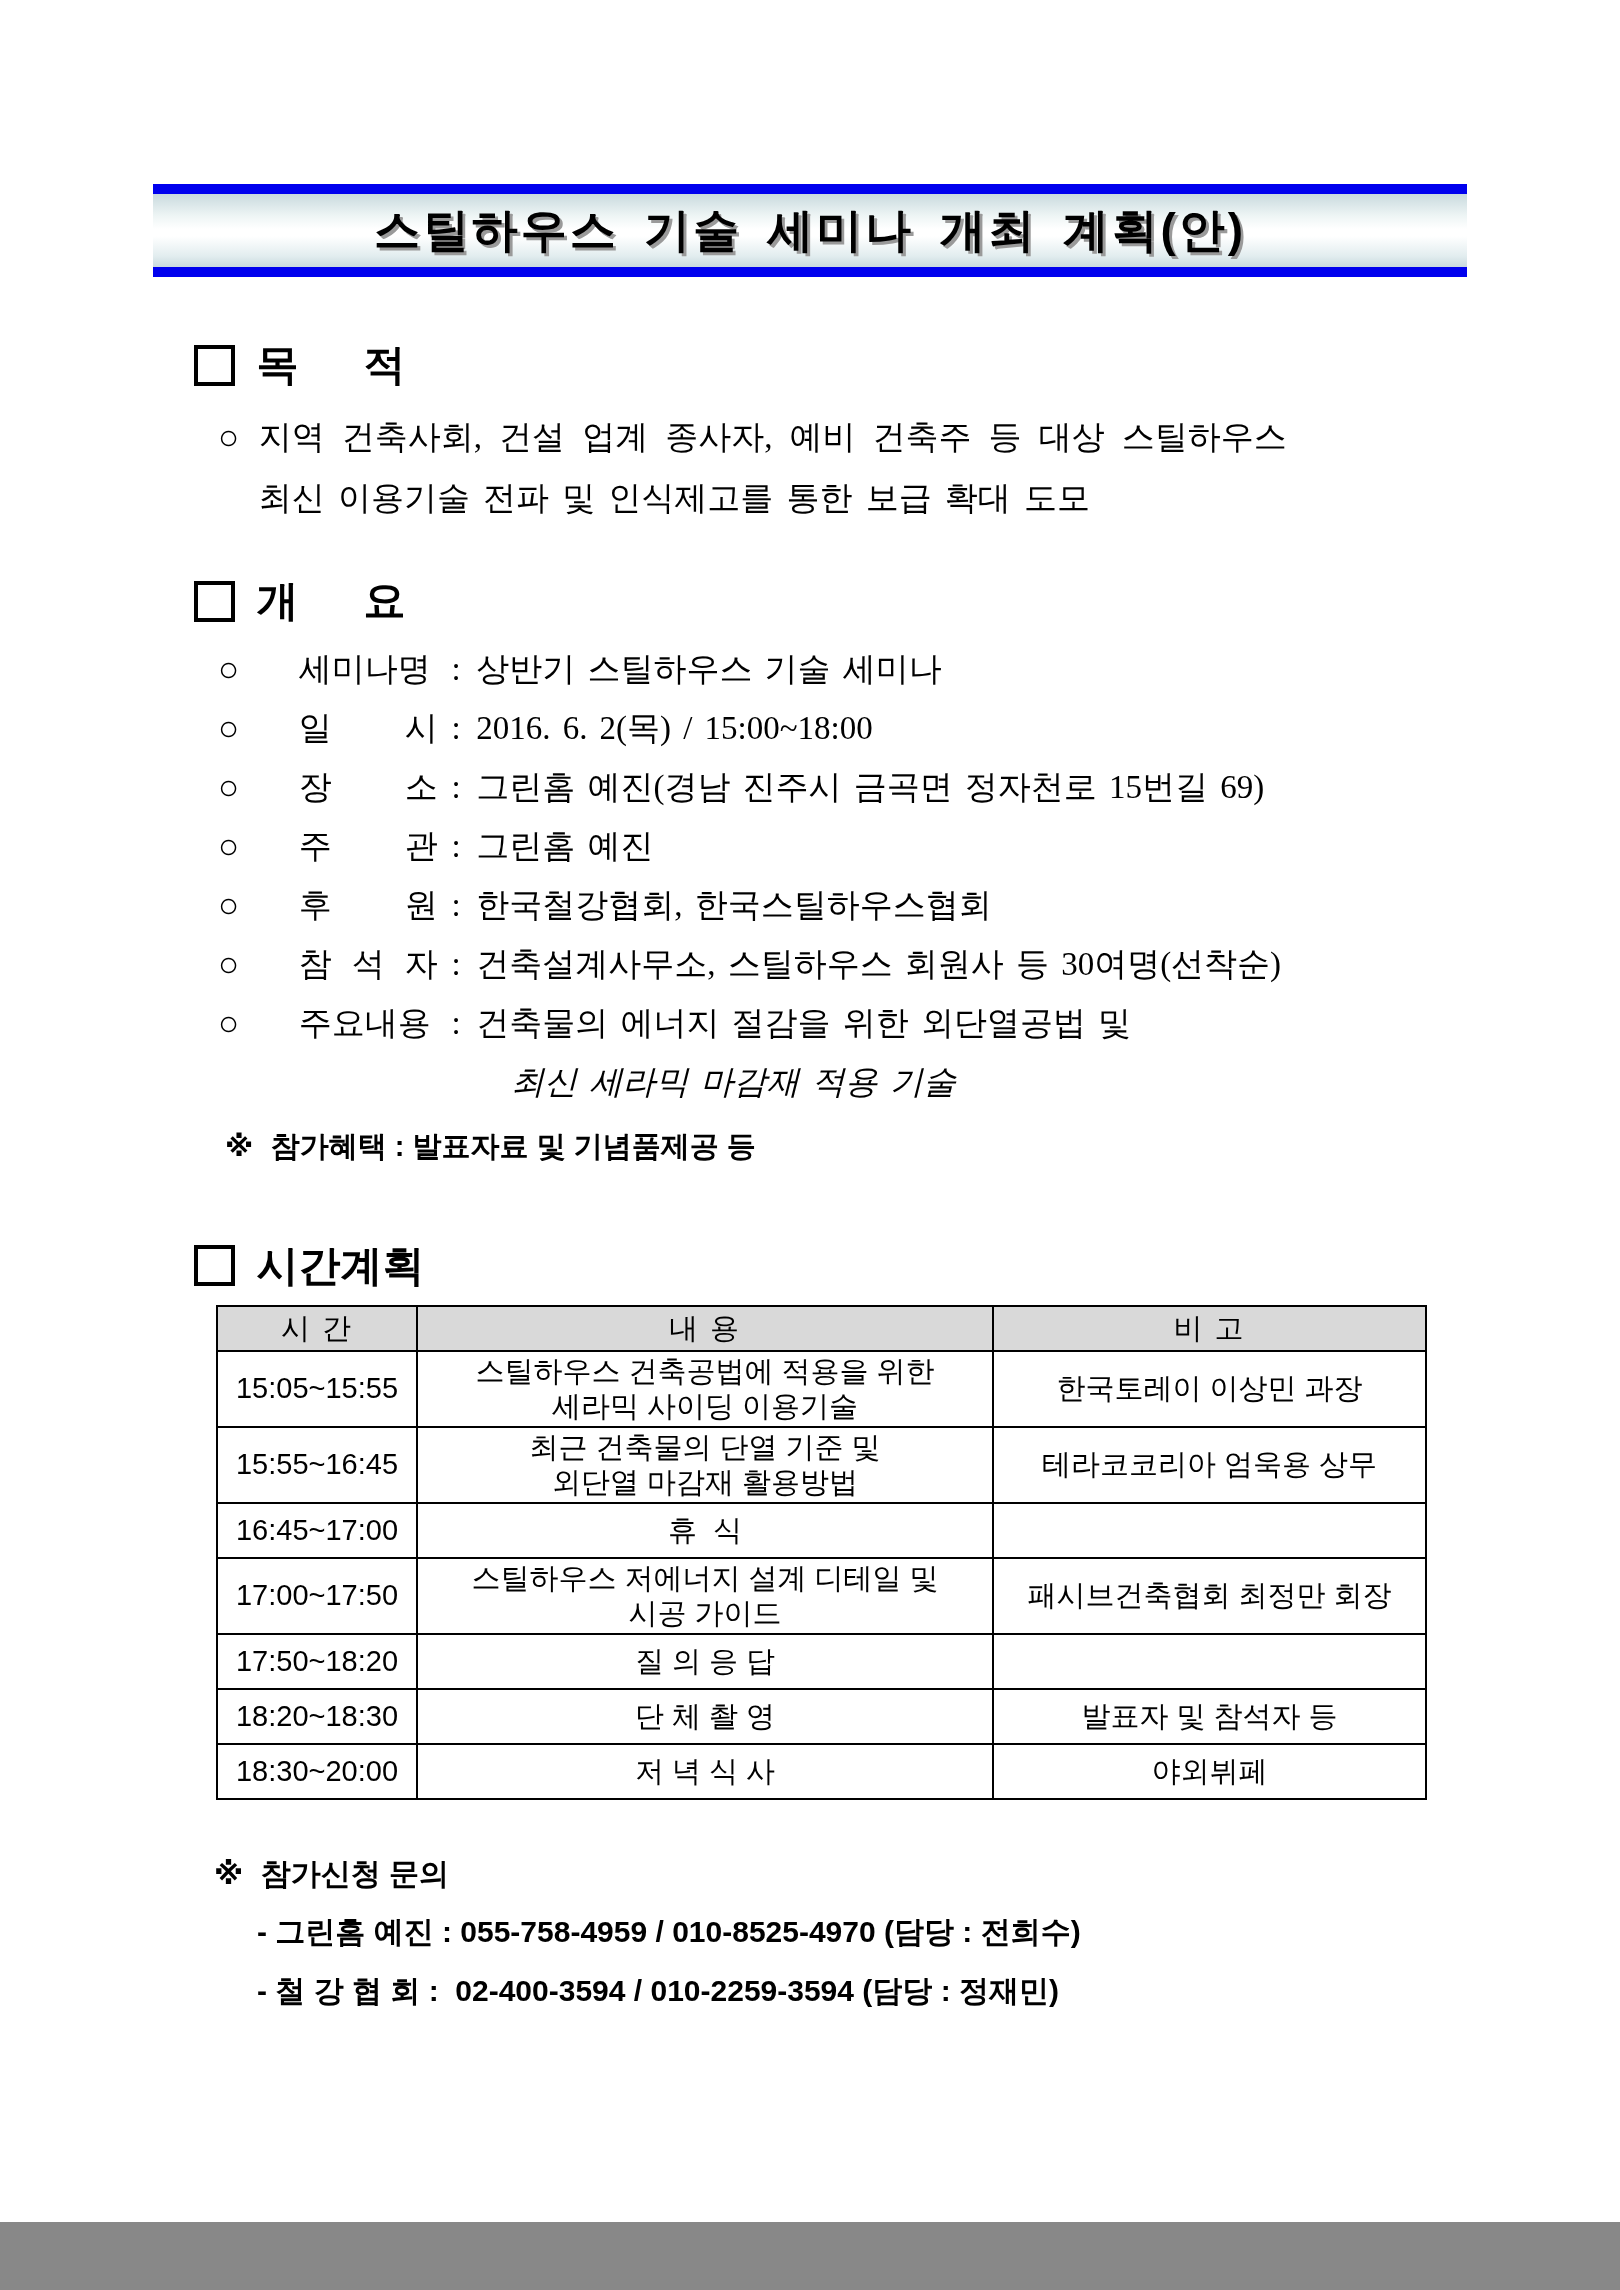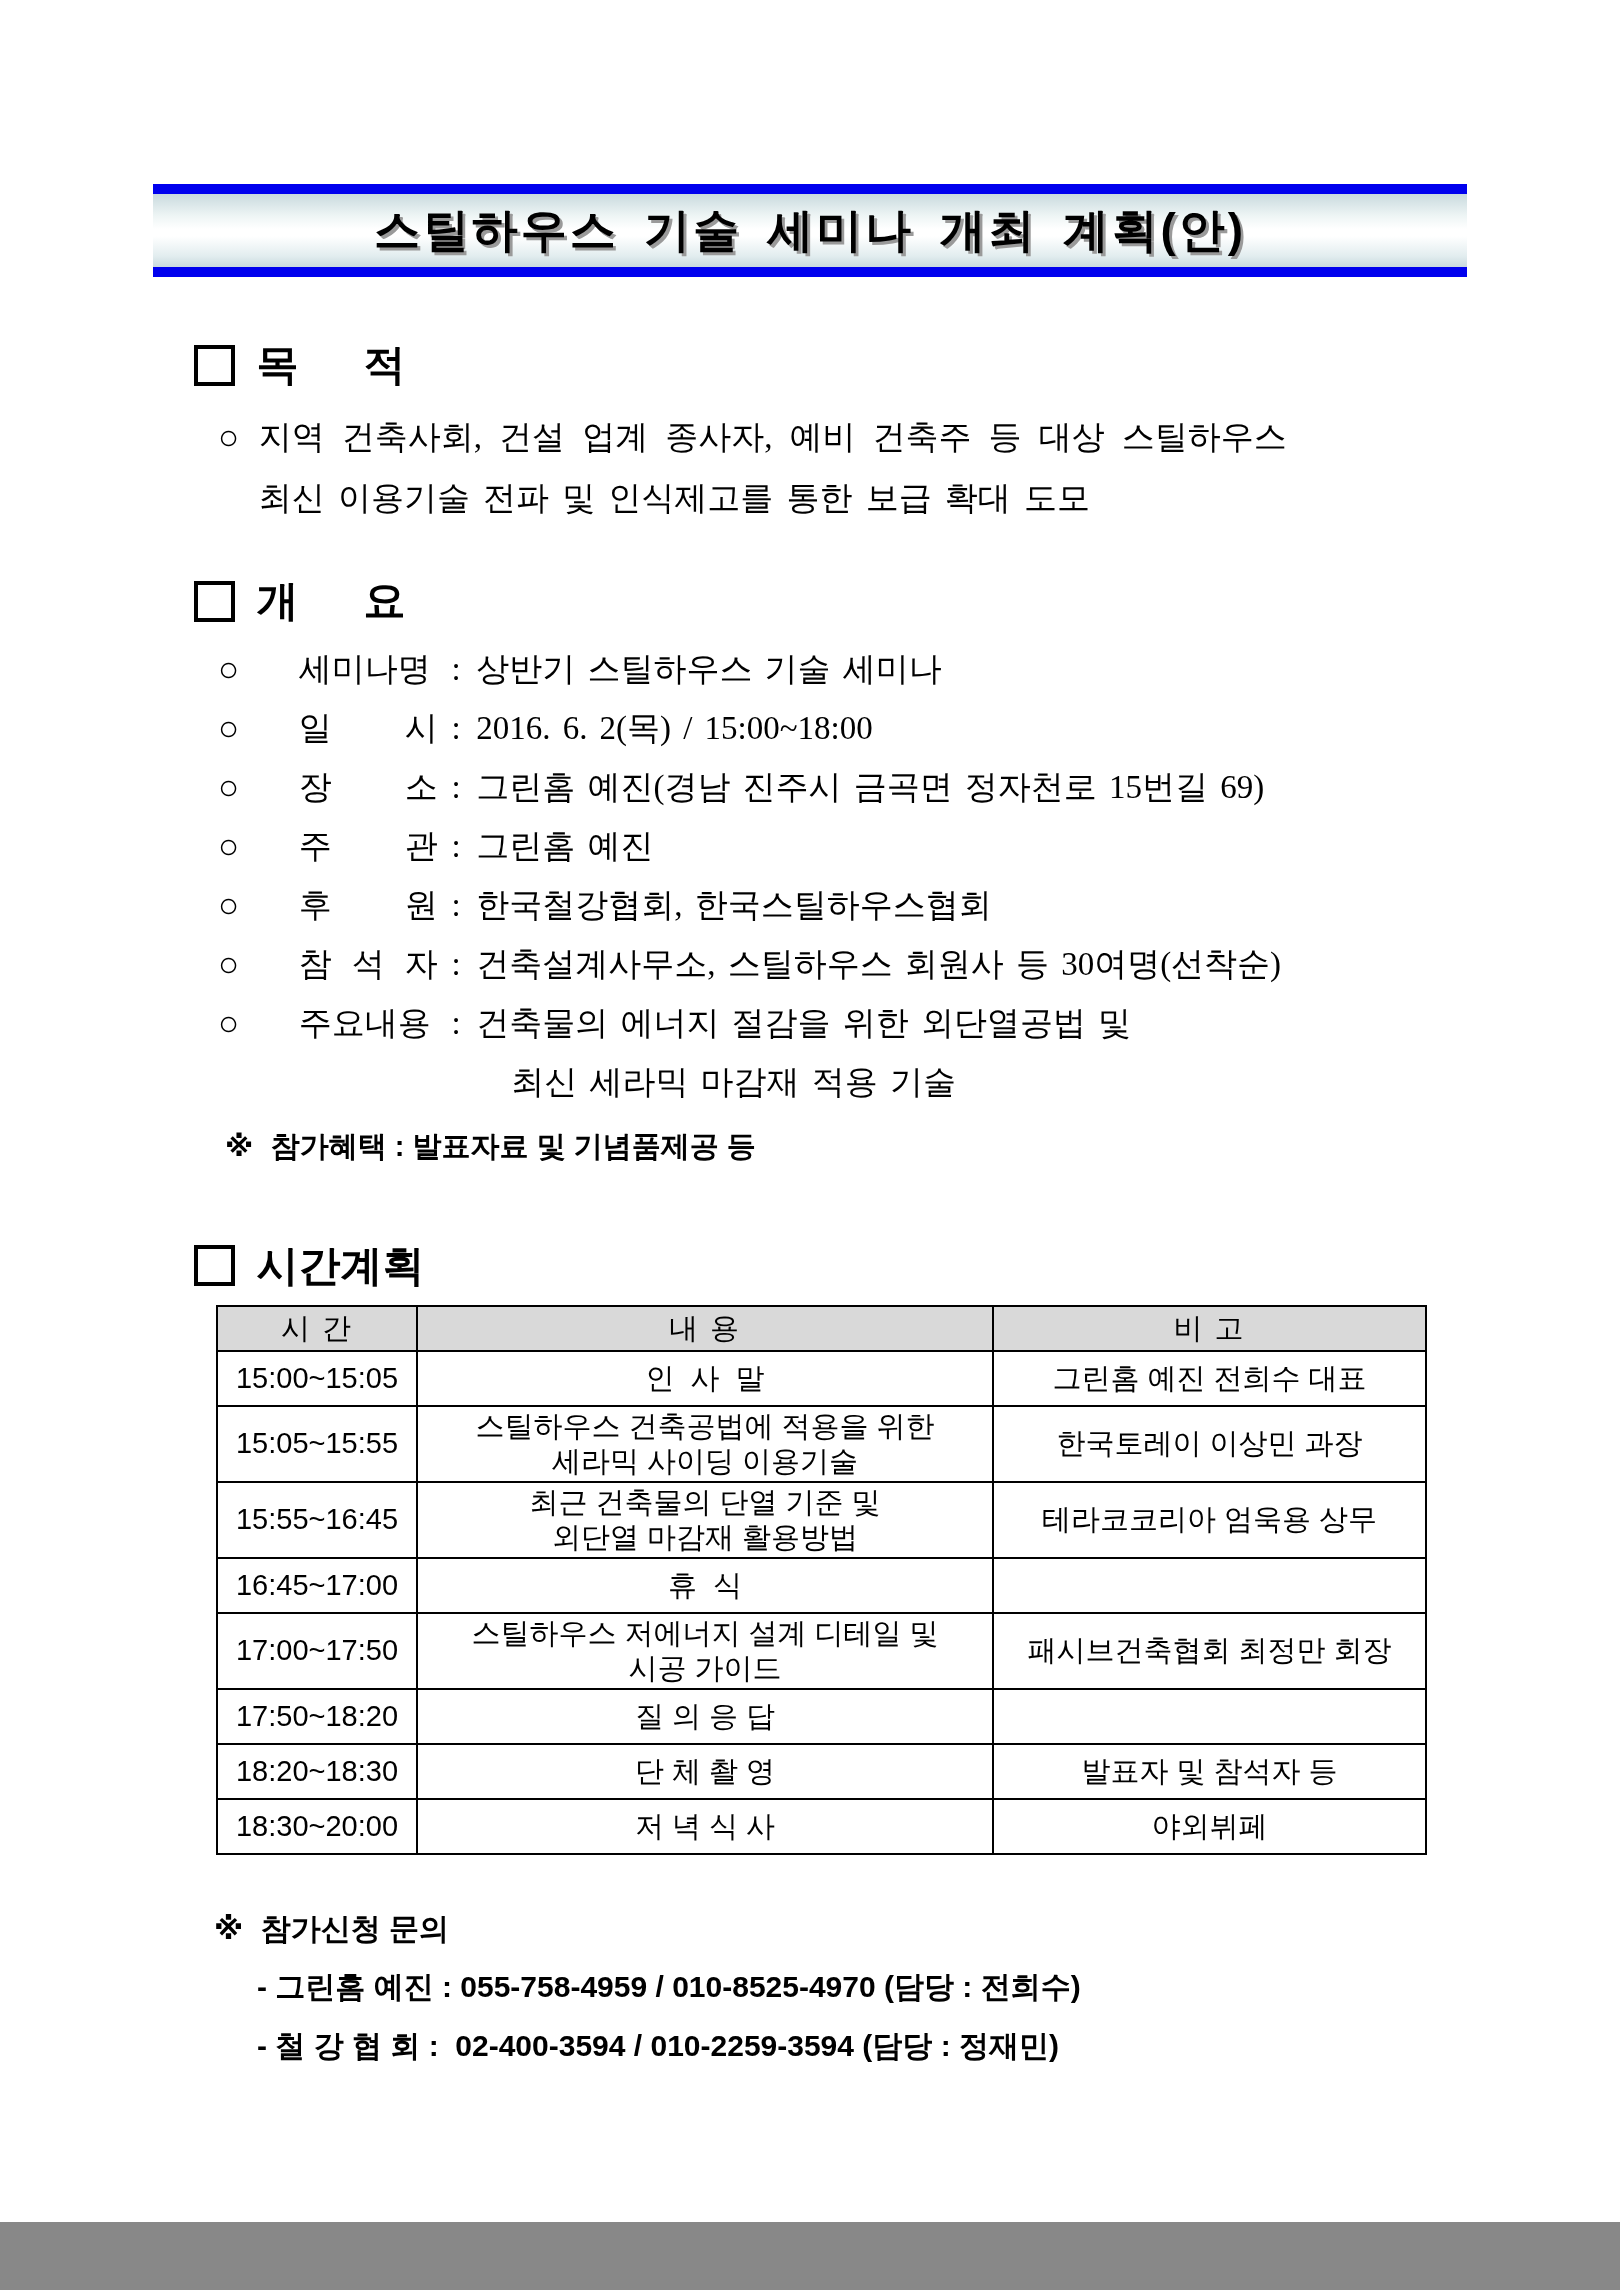--- a/index.html
+++ b/index.html
@@ -83,21 +83,21 @@
   }
   .ov-label{
     flex:0 0 auto;
     display:inline-block;width:139px;
     text-align:justify;text-align-last:justify;
     white-space:pre;
     margin-left:40px;
   }
   .ov-colon{flex:0 0 auto;margin:0 15.7px 0 13.7px;}
   .ov-value{white-space:pre;}
-  .ov-value .vline2{display:block;padding-left:35px;white-space:pre;}
+  .ov-value .vline2{display:block;padding-left:35px;white-space:pre;font-style:italic;}
 
   .benefit-note{
     margin:13.7px 0 0 225px;
     font-family:"Liberation Sans","DejaVu Sans",sans-serif;
     font-size:29px;font-weight:bold;line-height:41px;
     display:flex;align-items:baseline;
     white-space:pre;
   }
   .benefit-note .ref-icon{margin-right:17.6px;font-weight:bold;}
 
@@ -233,25 +233,20 @@
         <col class="c-note">
     </colgroup>
     <thead>
       <tr>
         <th>시 간</th>
         <th>내 용</th>
         <th>비 고</th>
       </tr>
     </thead>
     <tbody>
-      <tr class="r-single">
-        <td>15:00~15:05</td>
-        <td>인  사  말</td>
-        <td>그린홈 예진 전희수 대표</td>
-      </tr>
       <tr class="r-double">
         <td>15:05~15:55</td>
         <td>스틸하우스 건축공법에 적용을 위한
 세라믹 사이딩 이용기술</td>
         <td>한국토레이 이상민 과장</td>
       </tr>
       <tr class="r-double">
         <td>15:55~16:45</td>
         <td>최근 건축물의 단열 기준 및
 외단열 마감재 활용방법</td>

